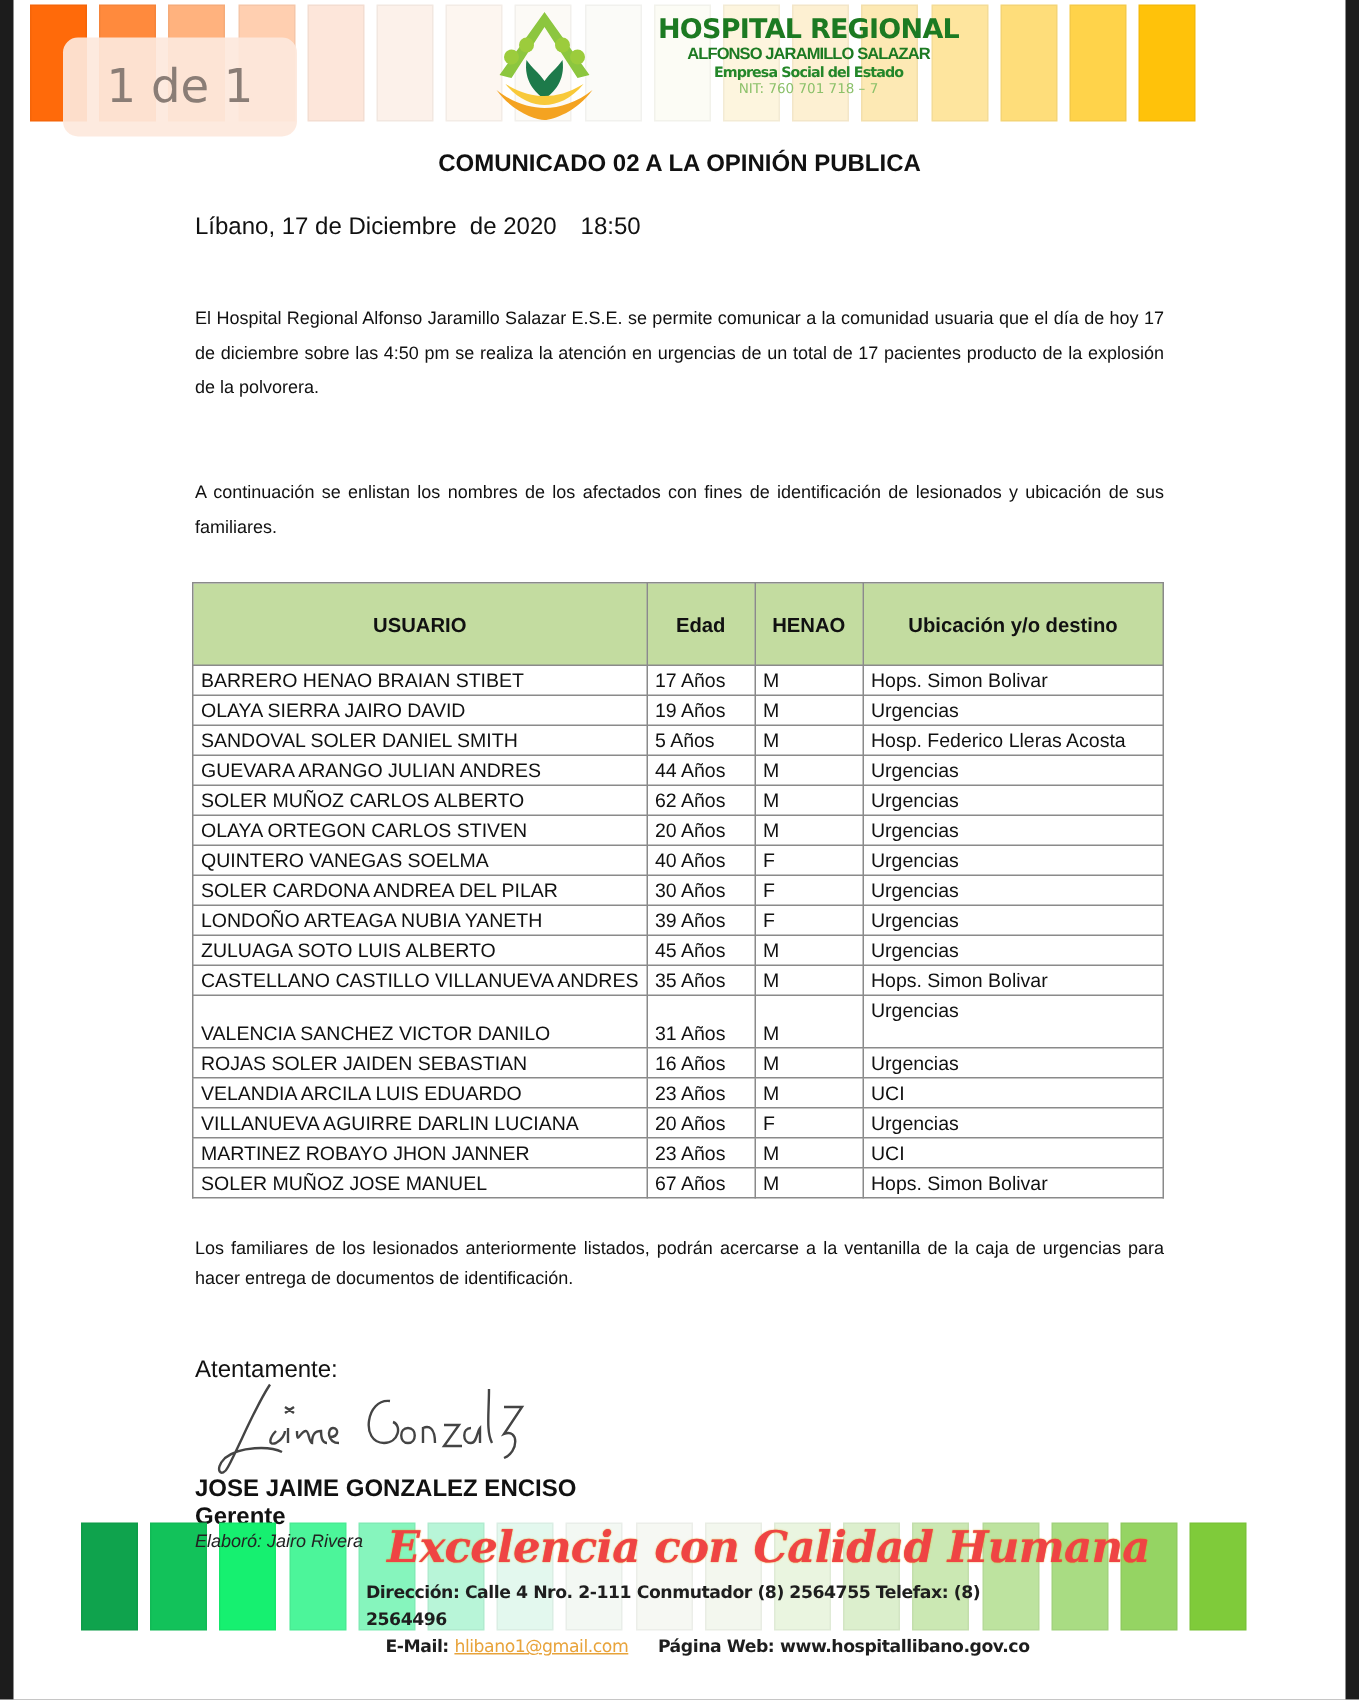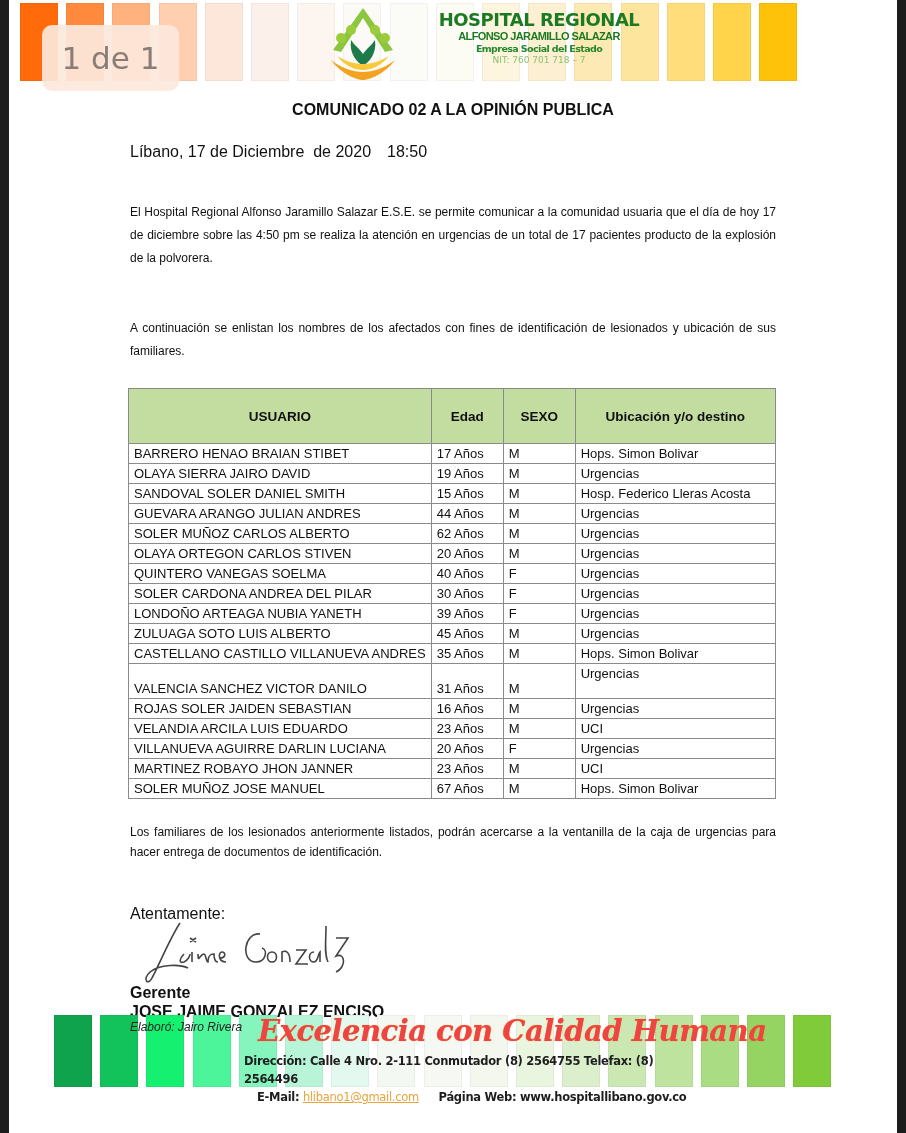--- a/index.html
+++ b/index.html
@@ -9,21 +9,21 @@
   }
   .page {
     position: absolute; left: 9px; top: 0; width: 888px; height: 1133px; background: #fff;
   }
   
   .bars-top { position: absolute; left: 11px; top: 3px; height: 78px; width: 860px; }
   .bar { position: absolute; top: 0; width: 38px; height: 78px; box-sizing: border-box; border: 1px solid rgba(0,0,0,0.04); }
   .bars-bottom { position: absolute; left: 45px; top: 1015px; height: 72px; width: 840px; }
   .bars-bottom .bar { height: 72px; }
   .page-indicator {
-    position: absolute; left: 42px; top: 25px; width: 137px; height: 66px; border-radius: 10px;
+    position: absolute; left: 42px; top: 25px; width: 156px; height: 66px; border-radius: 10px;
     background: rgba(253, 232, 220, 0.92); display: flex; align-items: center; justify-content: center;
     font-size: 31px; color: #8a7d76; font-family: "DejaVu Sans", sans-serif;
   }
   
   .logo { position: absolute; left: 310px; top: 2px; width: 290px; height: 80px; }
   .logo-mark { position: absolute; left: 8px; top: 2px; width: 72px; height: 78px; }
   .logo-text { position: absolute; left: 80px; top: 8px; width: 210px; text-align: center; margin-left: 35px; }
   .logo-title { font-family: "DejaVu Sans", sans-serif; font-weight: bold; font-size: 18px; color: #1c7a22; letter-spacing: -0.5px; line-height: 20px; }
   .logo-sub { font-family: Liberation Sans, sans-serif; font-weight: bold; font-size: 11px; color: #1c7a22; letter-spacing: -0.6px; line-height: 13px; }
   .logo-ese { font-family: "DejaVu Sans", sans-serif; font-weight: bold; font-size: 9.5px; color: #24872a; letter-spacing: -0.6px; line-height: 12px; }
@@ -119,40 +119,40 @@
     <colgroup>
         <col class="c1">
         <col class="c2">
         <col class="c3">
         <col class="c4">
       </colgroup>
     <thead>
       <tr>
         <th>USUARIO</th>
         <th>Edad</th>
-        <th>SEXO</th>
+        <th>HENAO</th>
         <th>Ubicación y/o destino</th>
       </tr>
     </thead>
     <tbody id="tbody">
         <tr>
           <td>BARRERO HENAO BRAIAN STIBET</td>
           <td>17 Años</td>
           <td>M</td>
           <td class="dest">Hops. Simon Bolivar</td>
         </tr>
         <tr>
           <td>OLAYA SIERRA JAIRO DAVID</td>
           <td>19 Años</td>
           <td>M</td>
           <td class="dest">Urgencias</td>
         </tr>
         <tr>
           <td>SANDOVAL SOLER DANIEL SMITH</td>
-          <td>15 Años</td>
+          <td>5 Años</td>
           <td>M</td>
           <td class="dest">Hosp. Federico Lleras Acosta</td>
         </tr>
         <tr>
           <td>GUEVARA ARANGO JULIAN ANDRES</td>
           <td>44 Años</td>
           <td>M</td>
           <td class="dest">Urgencias</td>
         </tr>
         <tr>
@@ -240,22 +240,22 @@
 
   <div class="closing" style="left:121px">Atentamente:</div>
 
   <svg class="signature" style="left:131px" viewBox="0 0 250 75">
     <path d="M40 5 C30 20 20 45 12 60 C8 68 2 62 10 54 C20 46 40 46 48 50" fill="none" stroke="#444" stroke-width="1.6"></path>
     <path d="M44 36 C40 40 38 46 44 44 C48 42 50 38 50 36 M52 34 L52 44 M50 20 L56 24 M56 20 L50 24 M58 36 C58 46 60 36 64 36 C66 36 66 44 68 44 C68 36 72 36 74 36 C74 42 76 44 78 44 M80 40 C86 40 86 34 82 34 C78 34 78 44 86 44" fill="none" stroke="#444" stroke-width="1.6"></path>
     <path d="M120 16 C104 14 100 44 116 44 C126 44 128 32 122 30 M132 34 C126 34 126 44 132 44 C138 44 138 34 132 34 M142 44 L142 34 C146 32 150 34 150 44 M156 32 L166 32 L156 46 L168 46 M174 34 C168 34 168 44 174 44 C178 44 178 36 180 34 L180 44 M186 8 C186 24 184 36 188 44 M196 20 L208 20 L196 38 C206 34 206 50 196 54" fill="none" stroke="#444" stroke-width="1.6"></path>
   </svg>
 
   <div class="signer" style="left:121px">
+    <div>JOSE JAIME GONZALEZ ENCISO</div>
     <div>Gerente</div>
-    <div>JOSE JAIME GONZALEZ ENCISO</div>
   </div>
 
   <div class="bars-bottom" style="left:45px" id="barsBottom">
       <div class="bar" style="left: 0px; background: rgb(15, 163, 77);"></div>
       <div class="bar" style="left: 46.2px; background: rgb(18, 194, 90);"></div>
       <div class="bar" style="left: 92.4px; background: rgb(22, 240, 112);"></div>
       <div class="bar" style="left: 138.6px; background: rgb(76, 245, 154);"></div>
       <div class="bar" style="left: 184.8px; background: rgb(134, 245, 189);"></div>
       <div class="bar" style="left: 231px; background: rgb(184, 245, 216);"></div>
       <div class="bar" style="left: 277.2px; background: rgb(227, 248, 238);"></div>

